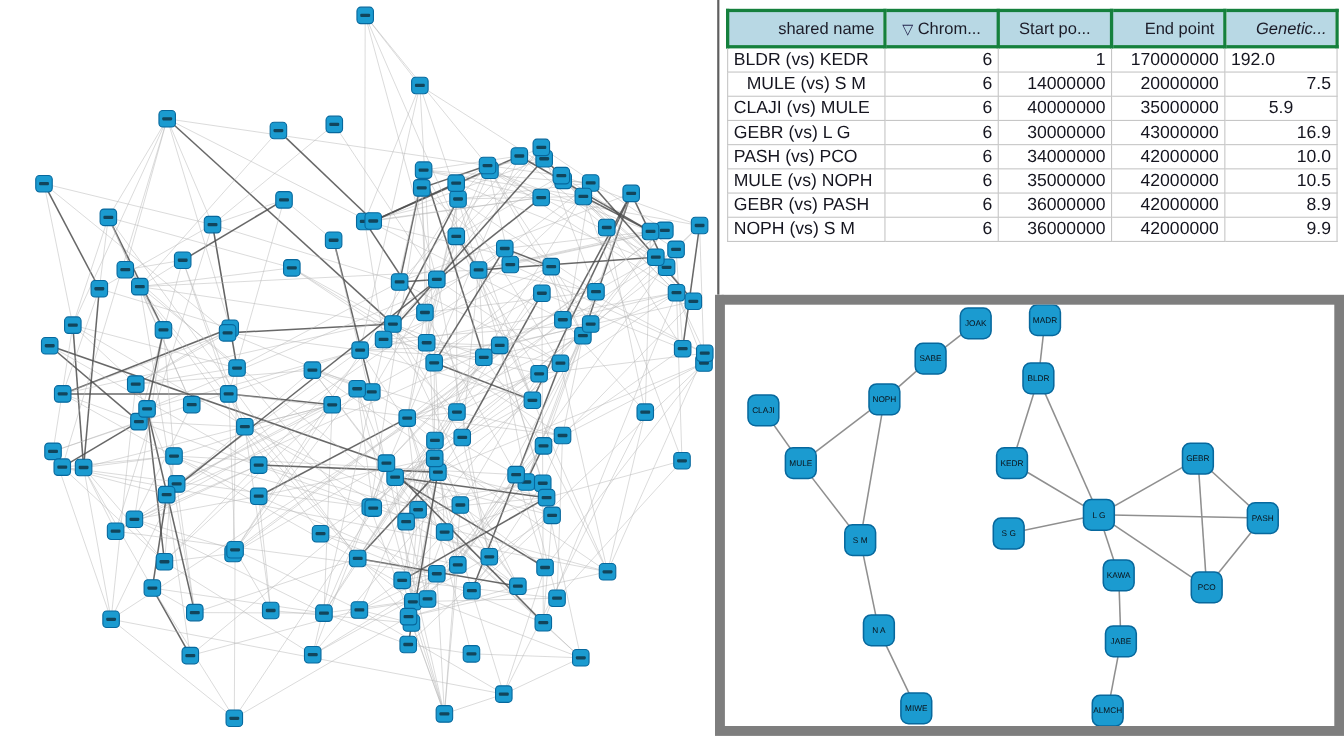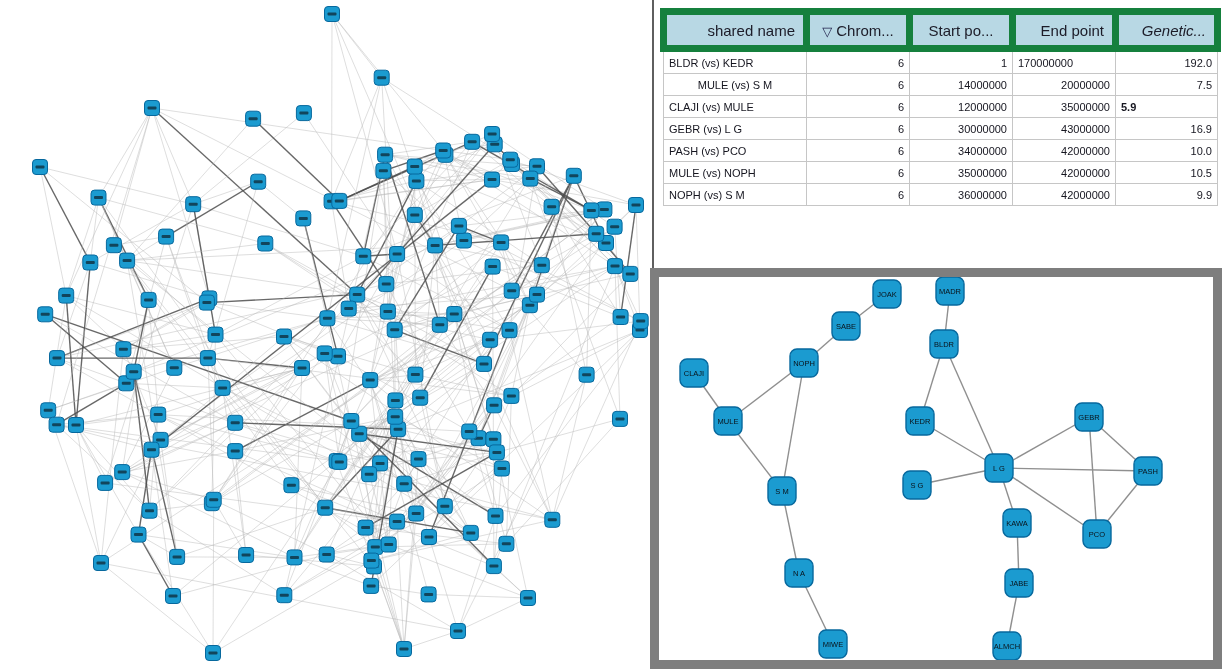--- a/index.html
+++ b/index.html
@@ -6,24 +6,24 @@
   .screen{position:relative;width:1222px;height:669px;background:#ffffff;overflow:hidden;
           font-family:"Liberation Sans",sans-serif;}
   svg{display:block;}
   
   .pane-divider{position:absolute;left:652px;top:0;width:6px;height:268px;background:#ffffff;
                 border-left:2px solid #5f5f5f;border-right:2px solid #5f5f5f;box-sizing:border-box;}
   
   .table-panel{position:absolute;left:655px;top:0;width:567px;height:268px;background:#ffffff;}
   table.attr{position:absolute;left:5px;top:8px;width:554px;border-collapse:collapse;
              table-layout:fixed;border:1px solid #8f8f8f;}
-  table.attr th{background:#b8d8e4;border:7px solid #15803d;font-weight:normal;
+  table.attr th{background:#b8d8e4;border:3px solid #15803d;font-weight:normal;
                 font-size:15px;color:#1c1c28;height:30px;padding:0 8px;white-space:nowrap;
                 overflow:hidden;}
-  table.attr td{background:#ffffff;border:1px solid #c6c6c6;font-size:11px;color:#15151f;
+  table.attr td{background:#ffffff;border:1px solid #c6c6c6;font-size:16px;color:#15151f;
                 height:21px;padding:0 5px;white-space:nowrap;overflow:hidden;}
   .filter-icon{color:#20204a;font-size:13px;margin-right:4px;}
   
   .net-panel{position:absolute;left:650px;top:268px;width:572px;height:401px;box-sizing:border-box;
              border:9px solid #7e7e7e;background:#ffffff;}
   .node-label{pointer-events:none;}
 </style>
 </head>
 <body>
 
@@ -1155,36 +1155,36 @@
             <th style="text-align: center;">Start po...</th>
             <th style="text-align: right;">End point</th>
             <th style="text-align: right; font-style: italic;">Genetic...</th>
           </tr>
         </thead>
       <tbody id="table-body">
           <tr>
             <td style="text-align: left;">BLDR (vs) KEDR</td>
             <td style="text-align: right;">6</td>
             <td style="text-align: right;">1</td>
-            <td style="text-align: left;">170000000</td>
-            <td style="text-align: right;">192.0</td>
+            <td style="text-align: right;">170000000</td>
+            <td style="text-align: left;">192.0</td>
           </tr>
           <tr>
             <td style="text-align: center;">MULE (vs) S M</td>
             <td style="text-align: right;">6</td>
             <td style="text-align: right;">14000000</td>
             <td style="text-align: right;">20000000</td>
             <td style="text-align: right;">7.5</td>
           </tr>
           <tr>
             <td style="text-align: left;">CLAJI (vs) MULE</td>
             <td style="text-align: right;">6</td>
-            <td style="text-align: right;">12000000</td>
+            <td style="text-align: right;">40000000</td>
             <td style="text-align: right;">35000000</td>
-            <td style="text-align: left; font-weight: bold;">5.9</td>
+            <td style="text-align: center;">5.9</td>
           </tr>
           <tr>
             <td style="text-align: left;">GEBR (vs) L G</td>
             <td style="text-align: right;">6</td>
             <td style="text-align: right;">30000000</td>
             <td style="text-align: right;">43000000</td>
             <td style="text-align: right;">16.9</td>
           </tr>
           <tr>
             <td style="text-align: left;">PASH (vs) PCO</td>
@@ -1192,20 +1192,27 @@
             <td style="text-align: right; padding-left: 20px;">34000000</td>
             <td style="text-align: right;">42000000</td>
             <td style="text-align: right;">10.0</td>
           </tr>
           <tr>
             <td style="text-align: left;">MULE (vs) NOPH</td>
             <td style="text-align: right;">6</td>
             <td style="text-align: right;">35000000</td>
             <td style="text-align: right;">42000000</td>
             <td style="text-align: right;">10.5</td>
+          </tr>
+          <tr>
+            <td style="text-align: left;">GEBR (vs) PASH</td>
+            <td style="text-align: right;">6</td>
+            <td style="text-align: right;">36000000</td>
+            <td style="text-align: right;">42000000</td>
+            <td style="text-align: right;">8.9</td>
           </tr>
           <tr>
             <td style="text-align: left;">NOPH (vs) S M</td>
             <td style="text-align: right;">6</td>
             <td style="text-align: right;">36000000</td>
             <td style="text-align: right;">42000000</td>
             <td style="text-align: right;">9.9</td>
           </tr>
         </tbody>
     </table>

